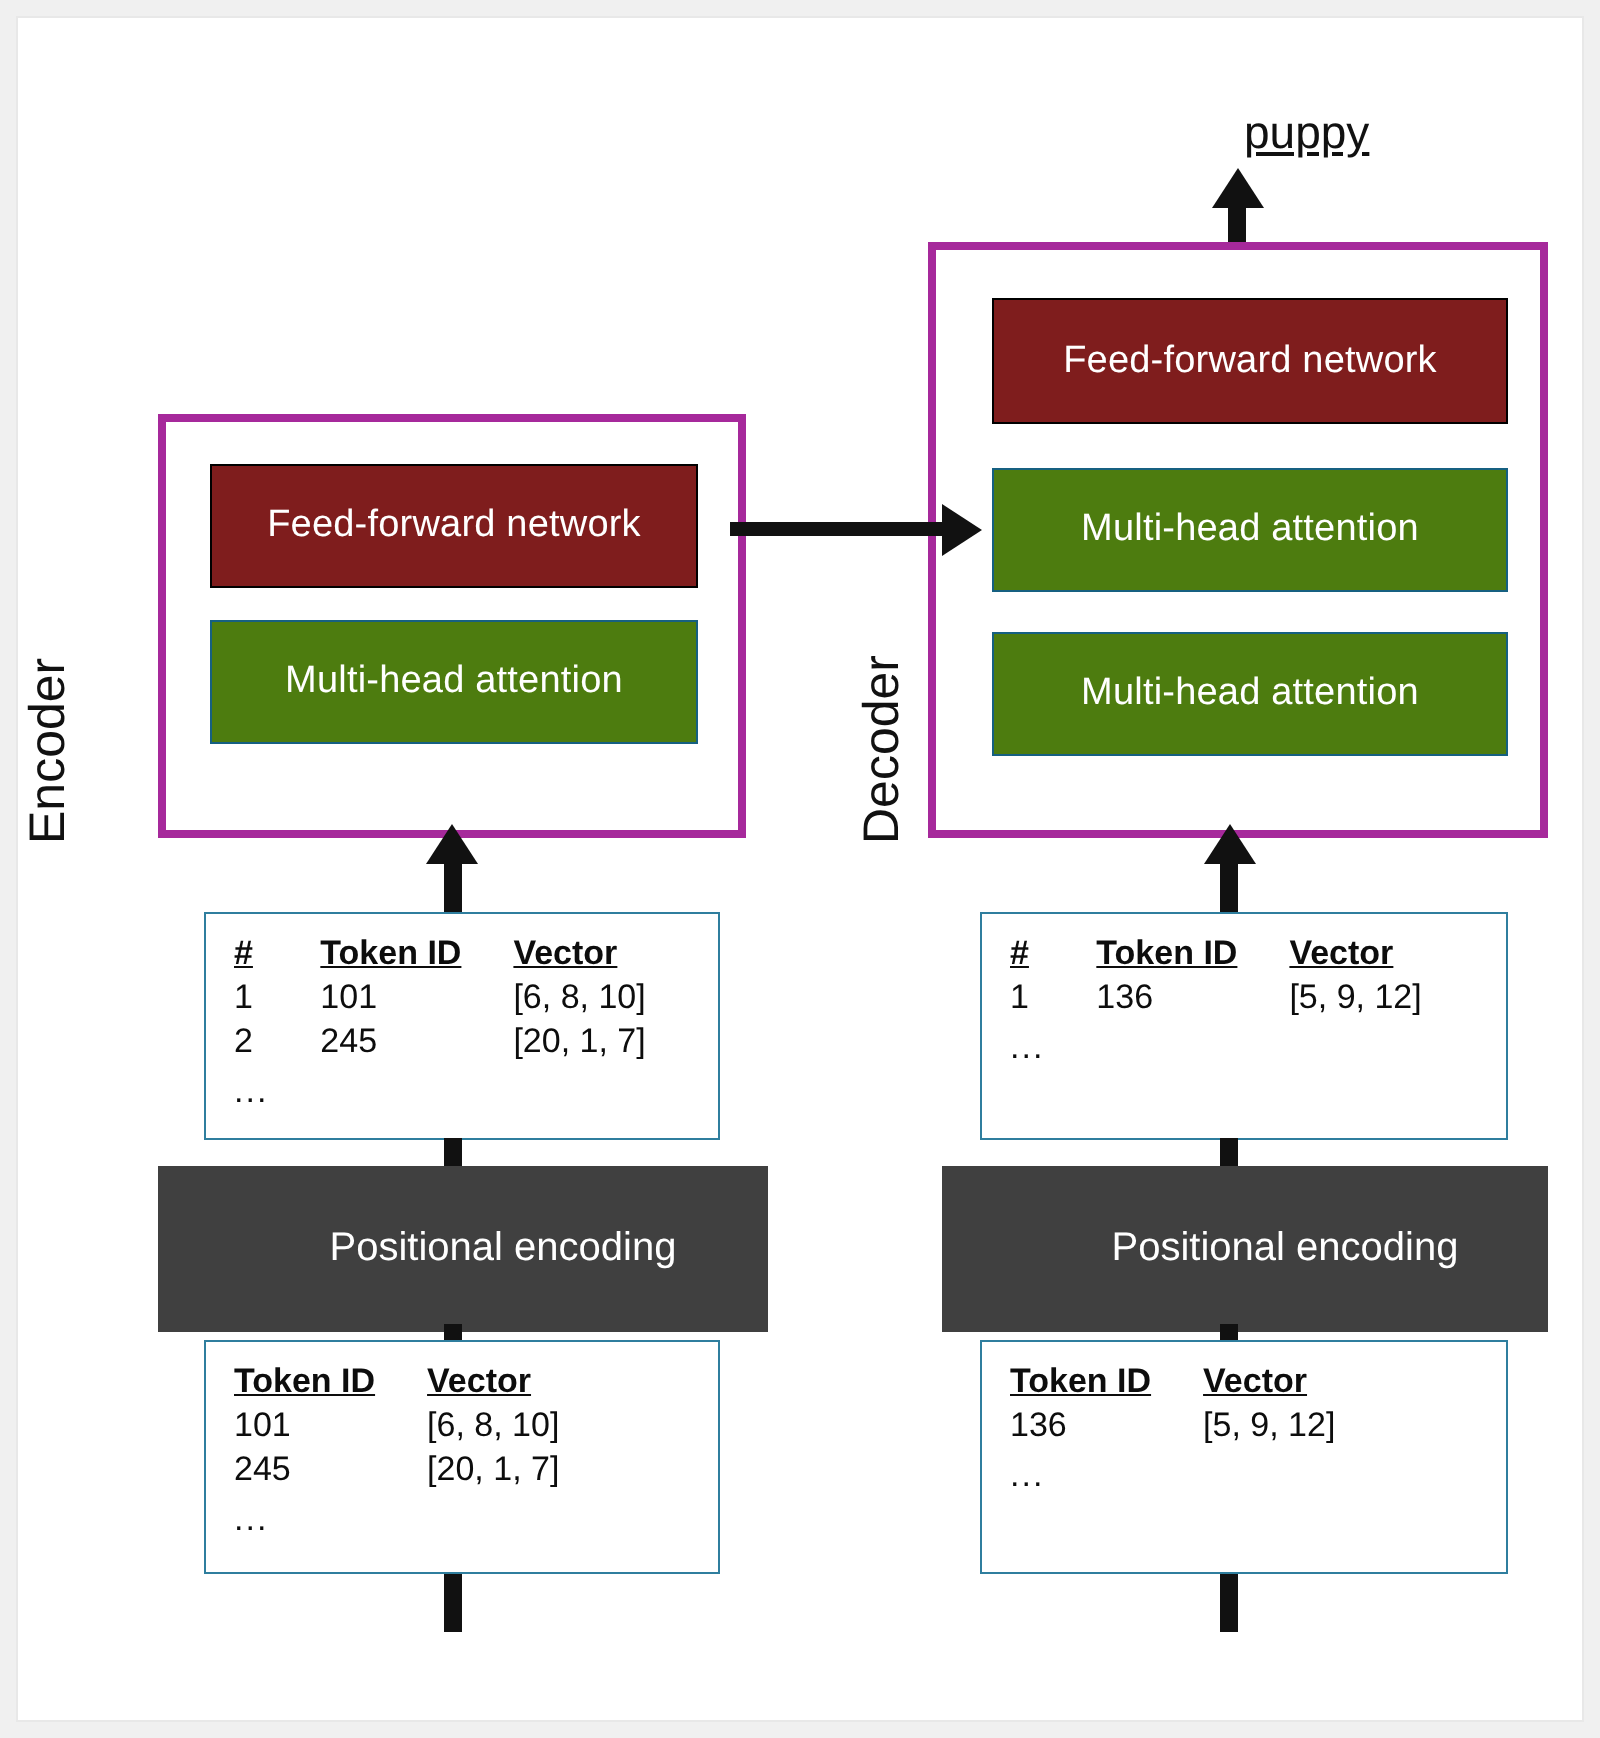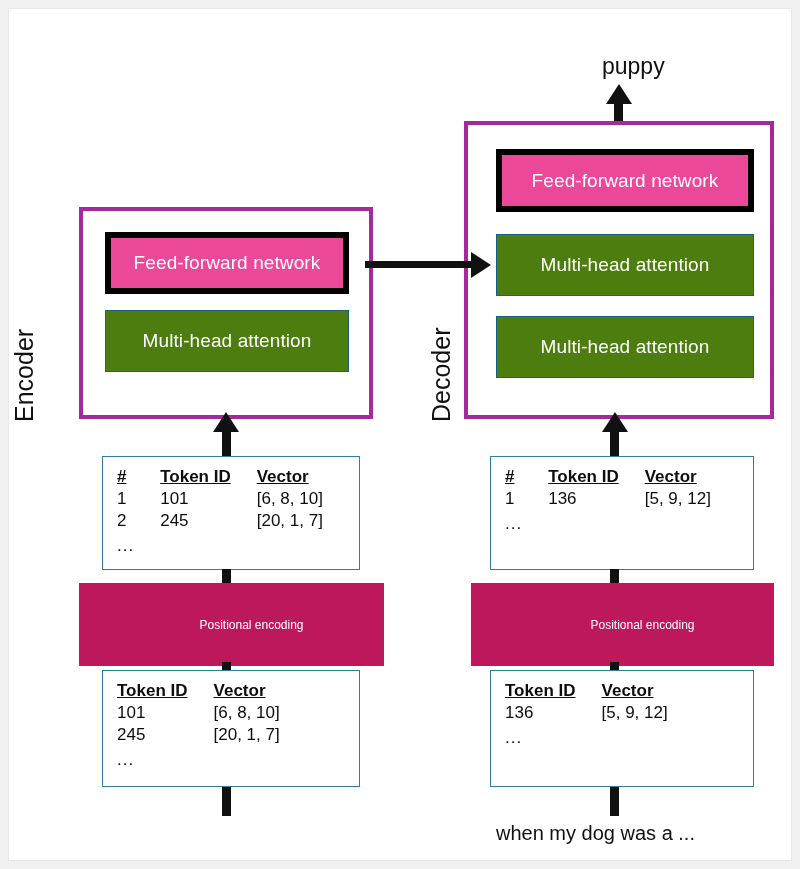--- a/index.html
+++ b/index.html
@@ -37,36 +37,36 @@
   .layer-block {
     display: flex;
     align-items: center;
     justify-content: center;
     color: #ffffff;
     font-size: 19px;
     letter-spacing: 0.1px;
     white-space: nowrap;
   }
   .layer-ffn {
-    background: #ec4899;
-    border: 6px solid #000000;
+    background: #7f1d1d;
+    border: 1px solid #000000;
   }
   .layer-attn {
     background: #4d7c0f;
     border: 1px solid #166081;
   }
 
   
   .posenc {
-    background: #be185d;
+    background: #404040;
     display: flex;
     align-items: center;
     justify-content: center;
     color: #ffffff;
-    font-size: 12px;
+    font-size: 20px;
     white-space: nowrap;
     padding-left: 40px;
   }
 
   
   .token-table {
     border: 1px solid #2f7e9e;
     background: #ffffff;
     padding: 10px 0 0 14px;
     font-size: 17px;
@@ -134,21 +134,21 @@
     font-size: 23px;
     color: #111111;
     white-space: nowrap;
   }
 </style>
 </head>
 <body>
 
 <div id="canvas">
 
-  <div class="abs output-word" style="left:593px; top:44px;">puppy</div>
+  <div class="abs output-word" style="left:613px; top:44px;text-decoration:underline;">puppy</div>
 
   <div class="abs stem-v" style="left:605px; top:92px; height:30px;"></div>
   <div class="abs arrow-up" style="left:597px; top:75px;"></div>
 
   <div class="abs side-label" style="left:30px; top:384px;">Encoder</div>
 
   <div class="abs side-label" style="left:447px; top:384px;">Decoder</div>
 
   <div class="abs stage-frame" style="left:70px; top:198px; width:294px; height:212px;">
     <div class="abs layer-block layer-ffn" style="left:22px; top:21px; width:244px; height:62px;">Feed-forward network</div>
@@ -279,15 +279,14 @@
         <tr class="ellipsis-row">
           <td>...</td>
           <td></td>
         </tr>
       </tbody>
     </table>
   </div>
 
   <div class="abs stem-v" style="left:601px; top:778px; height:29px;"></div>
 
-  <div class="abs caption" style="left:487px; top:813px;">when my dog was a ...</div>
 
 </div>
 
 </body></html>

